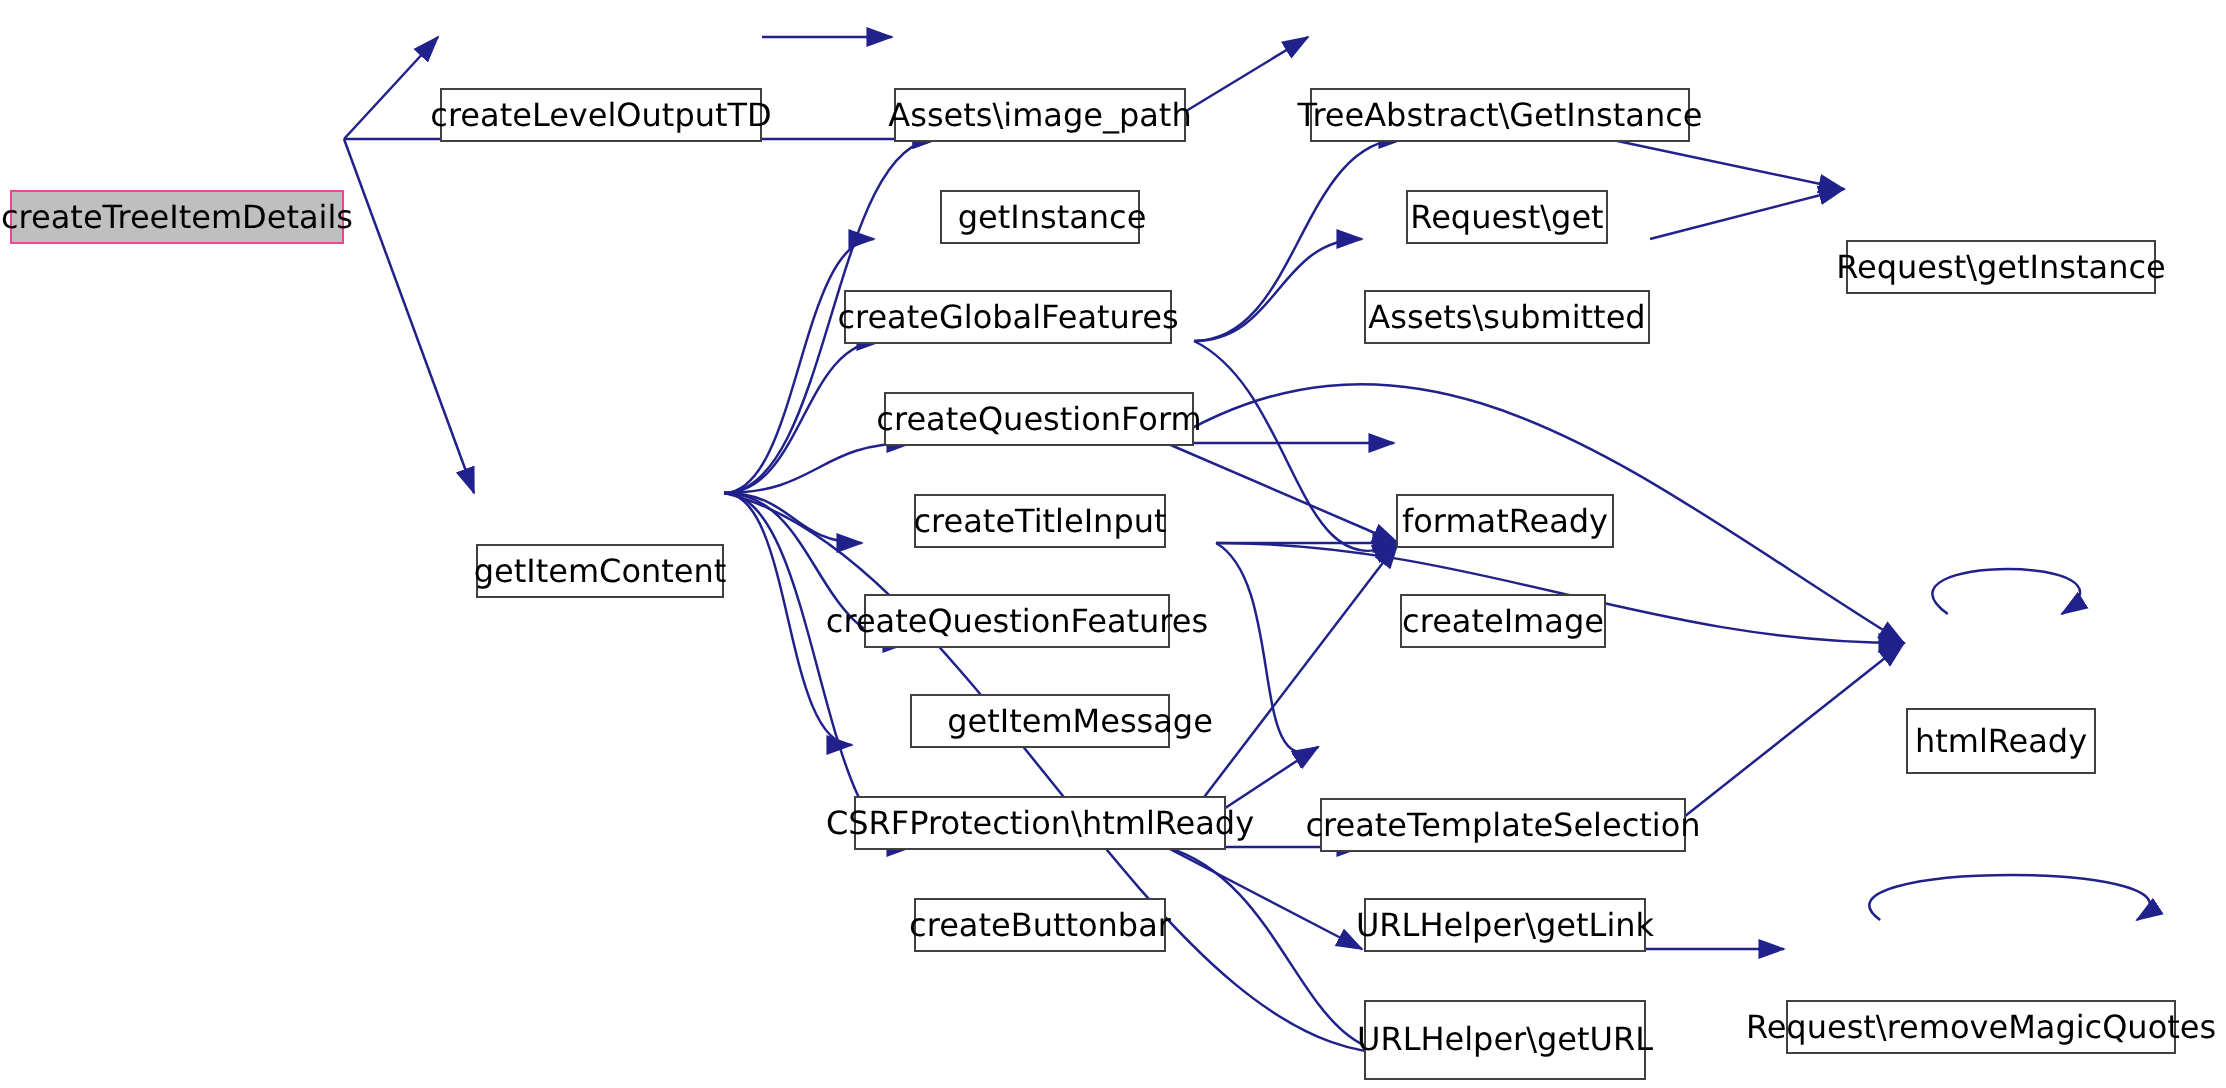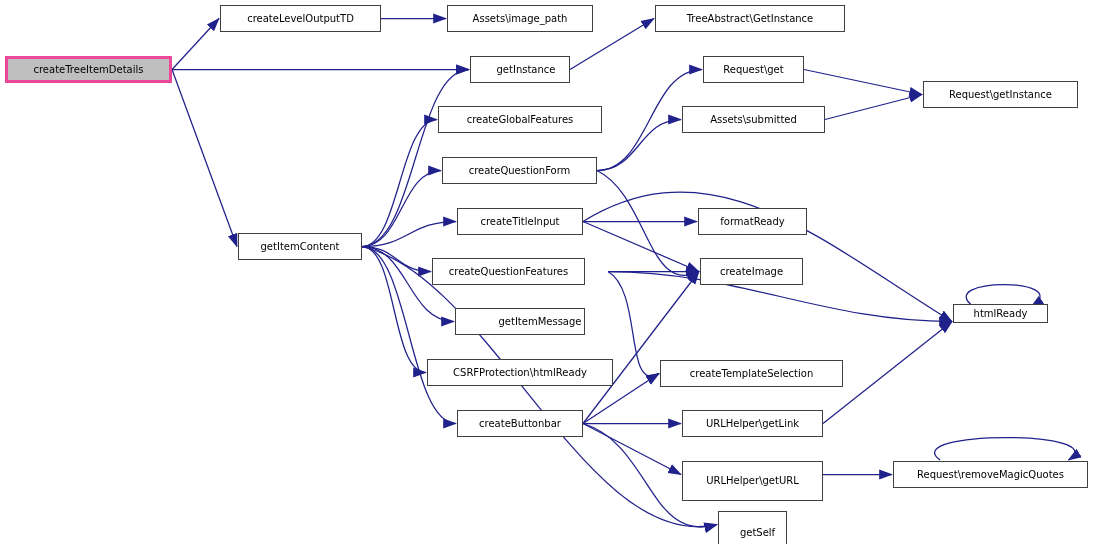--- a/index.html
+++ b/index.html
@@ -10,31 +10,32 @@
     font-family:"DejaVu Sans","Liberation Sans",sans-serif;
     overflow:hidden;
   }
   #edge-layer{position:absolute;left:0;top:0;width:1113px;height:544px;}
   .node{
     position:absolute;
     box-sizing:border-box;
     background:#ffffff;
     border:1px solid #404040;
     color:#000000;
-    font-size:10px;
+    font-size:16px;
     line-height:1;
     display:flex;
     align-items:center;
     justify-content:center;
     white-space:nowrap;
     cursor:pointer;
+    margin-top:39px;
   }
   .node.root{
     background:#bfbfbf;
-    border:3px solid #ec4899;
+    border:1px solid #ec4899;
   }
 </style>
 </head>
 <body>
 
 <div id="graph-canvas">
   <svg id="edge-layer" xmlns="http://www.w3.org/2000/svg">
     <defs>
       <marker id="arrowhead" viewBox="0 0 10 8" refX="9.3" refY="4" markerWidth="11" markerHeight="9" orient="auto-start-reverse">
         <path d="M0,0.4 L10,4 L0,7.6 z" fill="#21218c"></path>
@@ -79,29 +80,29 @@
   </svg>
   <div id="node-layer">
       <div class="node root" style="left: 5px; top: 56px; width: 167px; height: 27px;">createTreeItemDetails</div>
       <div class="node" style="left: 220px; top: 5px; width: 161px; height: 27px;">createLevelOutputTD</div>
       <div class="node" style="left: 447px; top: 5px; width: 146px; height: 27px;">Assets\image_path</div>
       <div class="node" style="left: 655px; top: 5px; width: 190px; height: 27px;">TreeAbstract\GetInstance</div>
       <div class="node" style="left: 470px; top: 56px; width: 100px; height: 27px; padding-left: 12px;">getInstance</div>
       <div class="node" style="left: 703px; top: 56px; width: 101px; height: 27px;">Request\get</div>
       <div class="node" style="left: 923px; top: 81px; width: 155px; height: 27px;">Request\getInstance</div>
       <div class="node" style="left: 682px; top: 106px; width: 143px; height: 27px;">Assets\submitted</div>
-      <div class="node" style="left: 438px; top: 106px; width: 164px; height: 27px;">createGlobalFeatures</div>
+      <div class="node" style="left: 422px; top: 106px; width: 164px; height: 27px;">createGlobalFeatures</div>
       <div class="node" style="left: 442px; top: 157px; width: 155px; height: 27px;">createQuestionForm</div>
       <div class="node" style="left: 457px; top: 208px; width: 126px; height: 27px;">createTitleInput</div>
       <div class="node" style="left: 698px; top: 208px; width: 109px; height: 27px;">formatReady</div>
       <div class="node" style="left: 432px; top: 258px; width: 153px; height: 27px;">createQuestionFeatures</div>
       <div class="node" style="left: 700px; top: 258px; width: 103px; height: 27px;">createImage</div>
       <div class="node" style="left: 238px; top: 233px; width: 124px; height: 27px;">getItemContent</div>
       <div class="node" style="left: 455px; top: 308px; width: 130px; height: 27px; padding-left: 40px;">getItemMessage</div>
-      <div class="node" style="left: 953px; top: 304px; width: 95px; height: 19px;">htmlReady</div>
+      <div class="node" style="left: 953px; top: 315px; width: 95px; height: 33px;">htmlReady</div>
       <div class="node" style="left: 427px; top: 359px; width: 186px; height: 27px;">CSRFProtection\htmlReady</div>
       <div class="node" style="left: 660px; top: 360px; width: 183px; height: 27px;">createTemplateSelection</div>
       <div class="node" style="left: 457px; top: 410px; width: 126px; height: 27px;">createButtonbar</div>
       <div class="node" style="left: 682px; top: 410px; width: 141px; height: 27px;">URLHelper\getLink</div>
       <div class="node" style="left: 682px; top: 461px; width: 141px; height: 40px;">URLHelper\getURL</div>
       <div class="node" style="left: 893px; top: 461px; width: 195px; height: 27px;">Request\removeMagicQuotes</div>
       <div class="node" style="left: 718px; top: 511px; width: 69px; height: 43px; padding-left: 10px;">getSelf</div>
     </div>
 </div>
 

